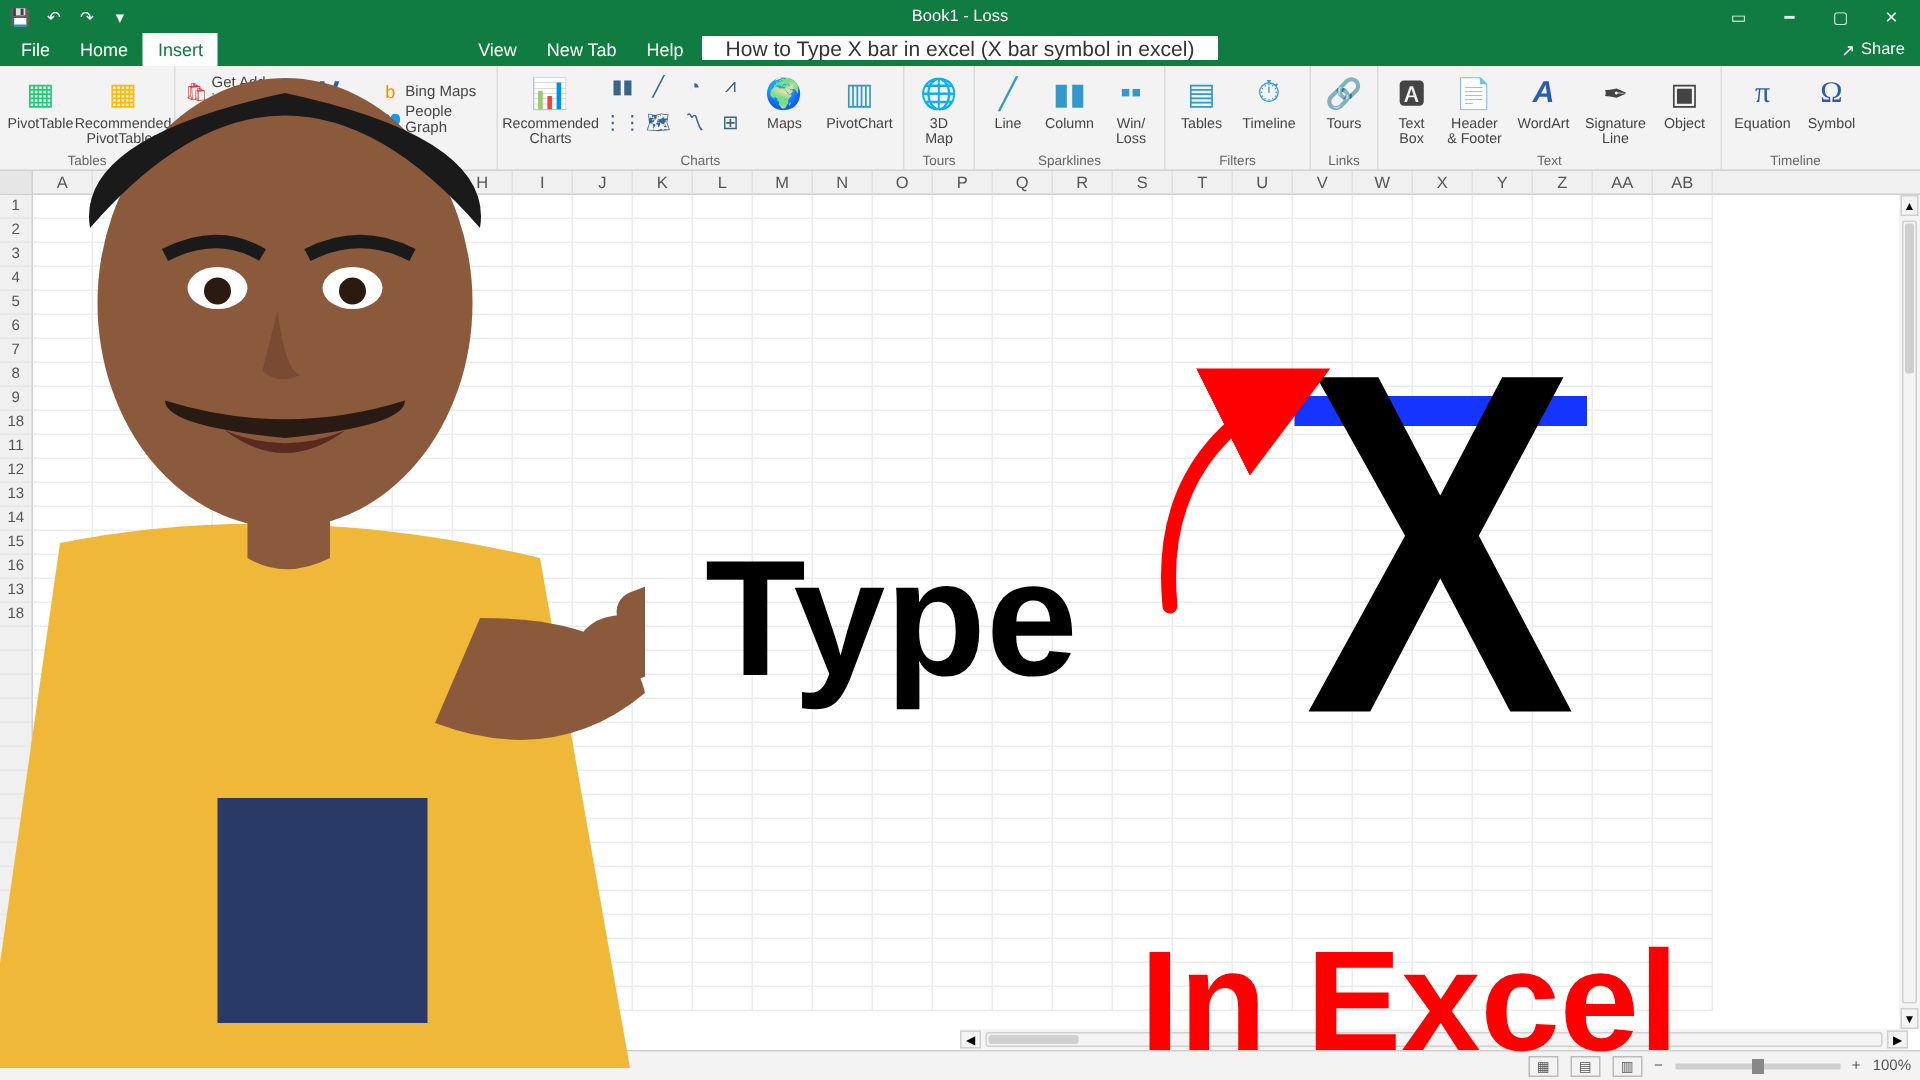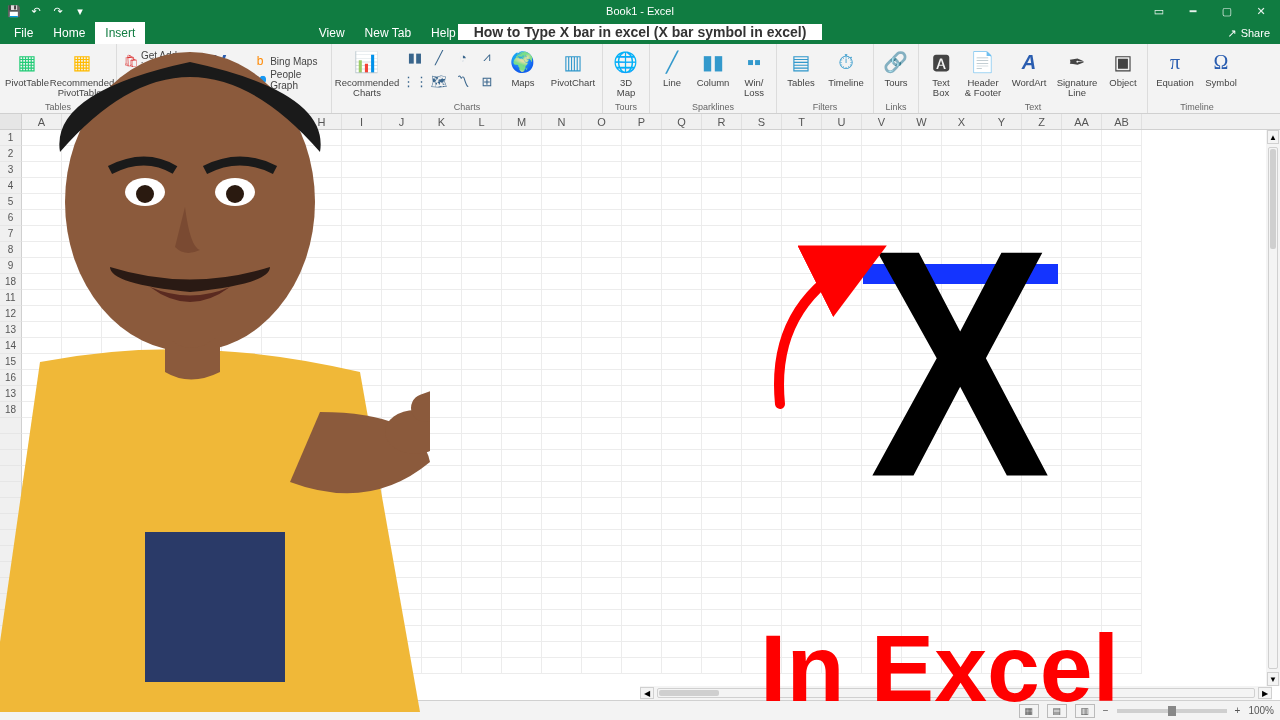--- a/index.html
+++ b/index.html
@@ -5,21 +5,21 @@
   * { box-sizing: border-box; margin: 0; padding: 0; }
   html, body { width: 1280px; height: 720px; overflow: hidden; font-family: "Segoe UI", Arial, sans-serif; background: #fff; }
   
   .titlebar { height: 22px; background: #107c41; color: #fff; display: flex; align-items: center; position: relative; font-size: 11px; }
   .qat { display: flex; align-items: center; gap: 6px; padding-left: 6px; }
   .qat-icon { width: 16px; height: 16px; display: inline-flex; align-items: center; justify-content: center; font-size: 11px; }
   .titlebar-center { position: absolute; left: 50%; transform: translateX(-50%); display:flex; align-items:center; gap:4px;}
   .win-controls { position: absolute; right: 4px; display: flex; gap: 4px; opacity: .9; }
   .win-controls span { width: 30px; text-align: center; }
   .overlayTitle { position: absolute; top: 22px; left: 0; right: 0; height: 20px; display:flex; justify-content:center; align-items:center; font-size: 14px; color:#333; background: rgba(255,255,255,0); z-index: 50; pointer-events:none;}
-  .overlayTitle span { background:#fff; padding:0 16px;font-weight:bold;}
+  .overlayTitle span { background:#fff; padding:0 16px;}
   
   .tabstrip { height: 22px; background: #107c41; display:flex; align-items:center; padding-left: 4px; font-size: 12px; color:#fff; }
   .tabstrip .tab { padding: 0 10px; height: 100%; display:flex; align-items:center; cursor:pointer; }
   .tabstrip .tab.active { background: #fff; color:#107c41; }
   .tabstrip .tellme { margin-left: 6px; display:flex; align-items:center; gap:4px; font-size:11px; }
   .tabstrip .share { margin-left:auto; margin-right:10px; display:flex; align-items:center; gap:4px; font-size:11px; }
   
   .ribbon { height: 70px; background: #f3f3f3; border-bottom: 1px solid #d0d0d0; display:flex; font-size: 10px; color:#444; position:relative; }
   .group { border-right: 1px solid #dcdcdc; display:flex; flex-direction:column; justify-content:space-between; align-items:center; padding: 2px 4px 0 4px; }
   .group-body { display:flex; align-items:flex-start; gap:2px; flex:1; }
@@ -70,21 +70,21 @@
 <body>
 
 <div class="titlebar">
   <div class="qat">
     <span class="qat-icon">💾</span>
     <span class="qat-icon">↶</span>
     <span class="qat-icon">↷</span>
     <span class="qat-icon">▾</span>
   </div>
   <div class="titlebar-center">
-    <span>Book1 - Excel</span>
+    <span>Book1 - Loss</span>
   </div>
   <div class="win-controls">
     <span>▭</span>
     <span>━</span>
     <span>▢</span>
     <span>✕</span>
   </div>
 </div>
 
 <div class="overlayTitle">
@@ -1384,20 +1384,21 @@
   </div>
   <div class="hscroll">
     <div class="arrow-btn">◀</div>
     <div class="track">
         <div class="thumb"></div>
       </div>
     <div class="arrow-btn">▶</div>
   </div>
 
   <div class="overlay">
+    <div class="big-type">Type</div>
     <div class="blue-bar"></div>
     <div class="big-x">X</div>
     <div class="in-excel">In Excel</div>
     <svg class="arrow" width="140" height="170">
       <defs>
           <marker id="ah" markerWidth="8" markerHeight="8" refX="5" refY="4" orient="auto">
         <path d="M0,0 L8,4 L0,8 Z" fill="#ff0000"></path>
           </marker>
         </defs>
       <path d="M30,160 Q20,60 110,15" stroke="#ff0000" stroke-width="10" fill="none" marker-end="url(#ah)" stroke-linecap="round"></path>

